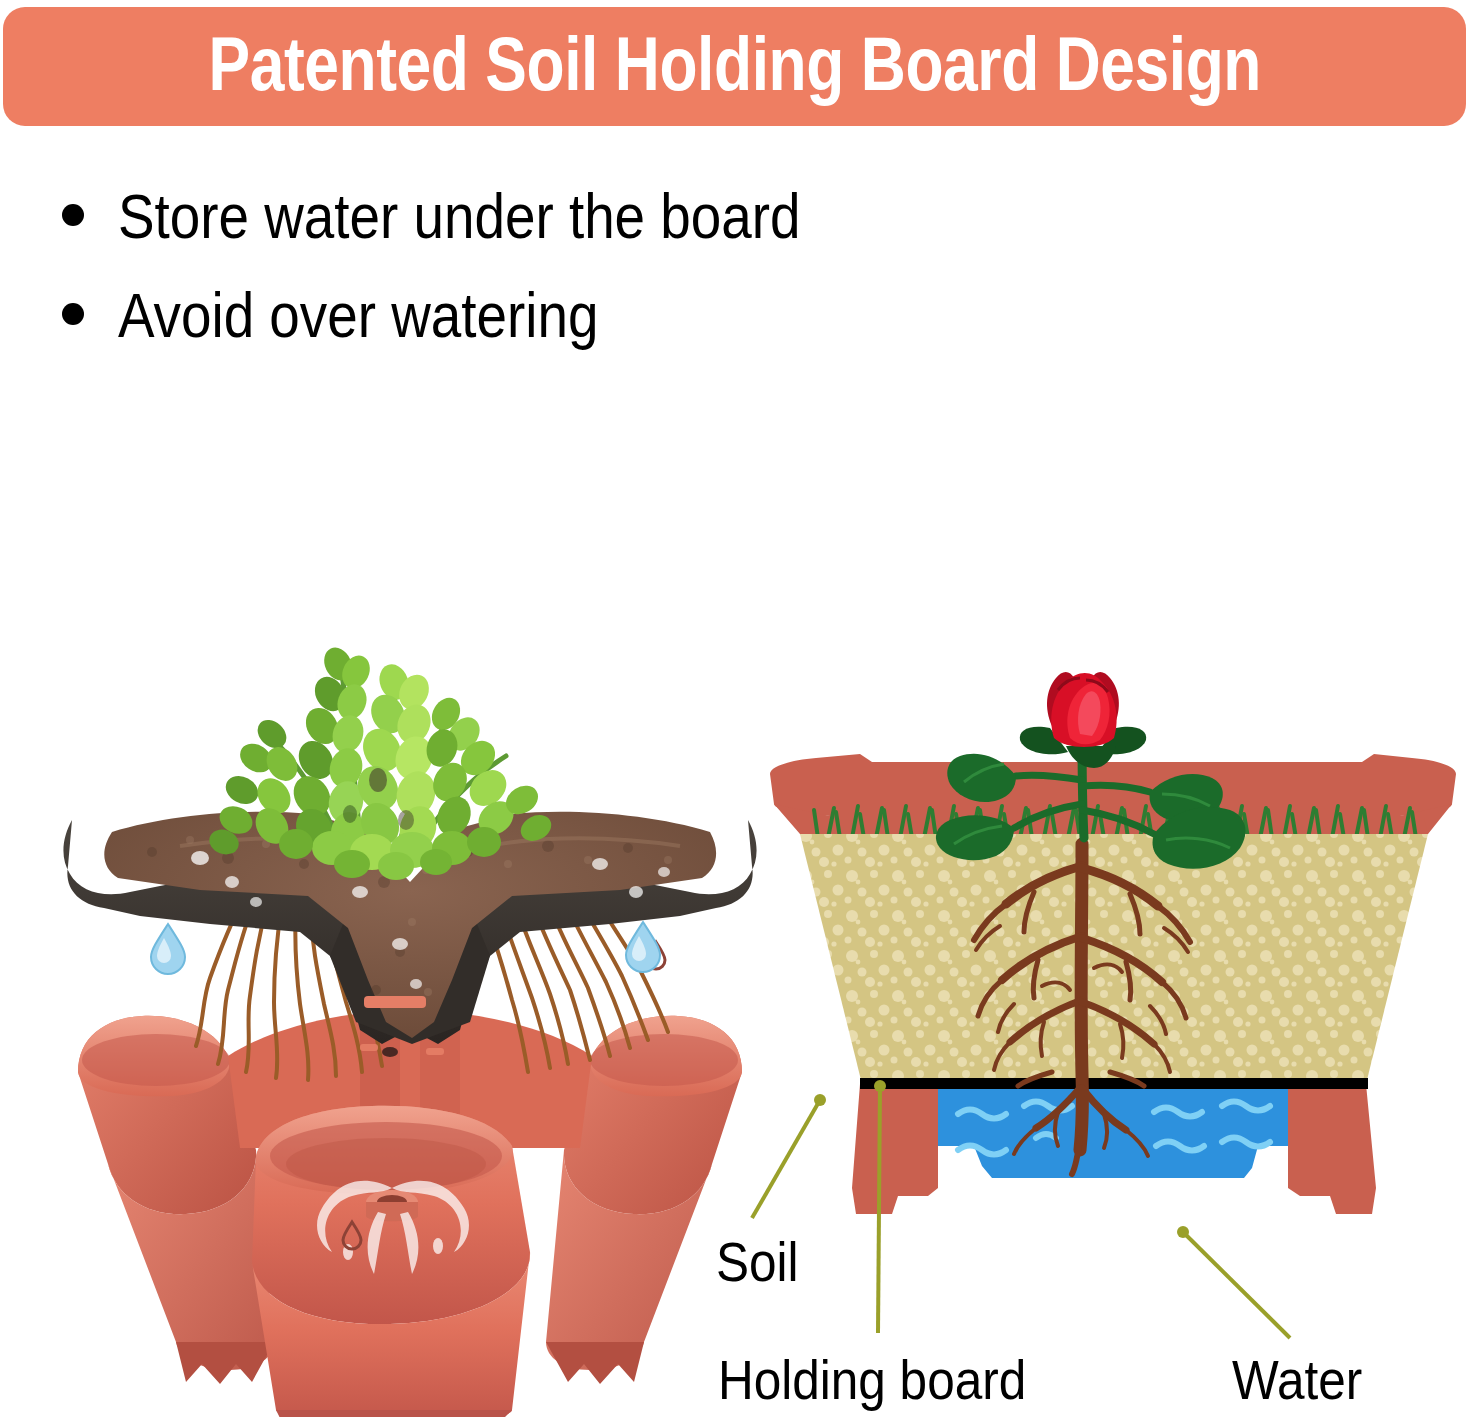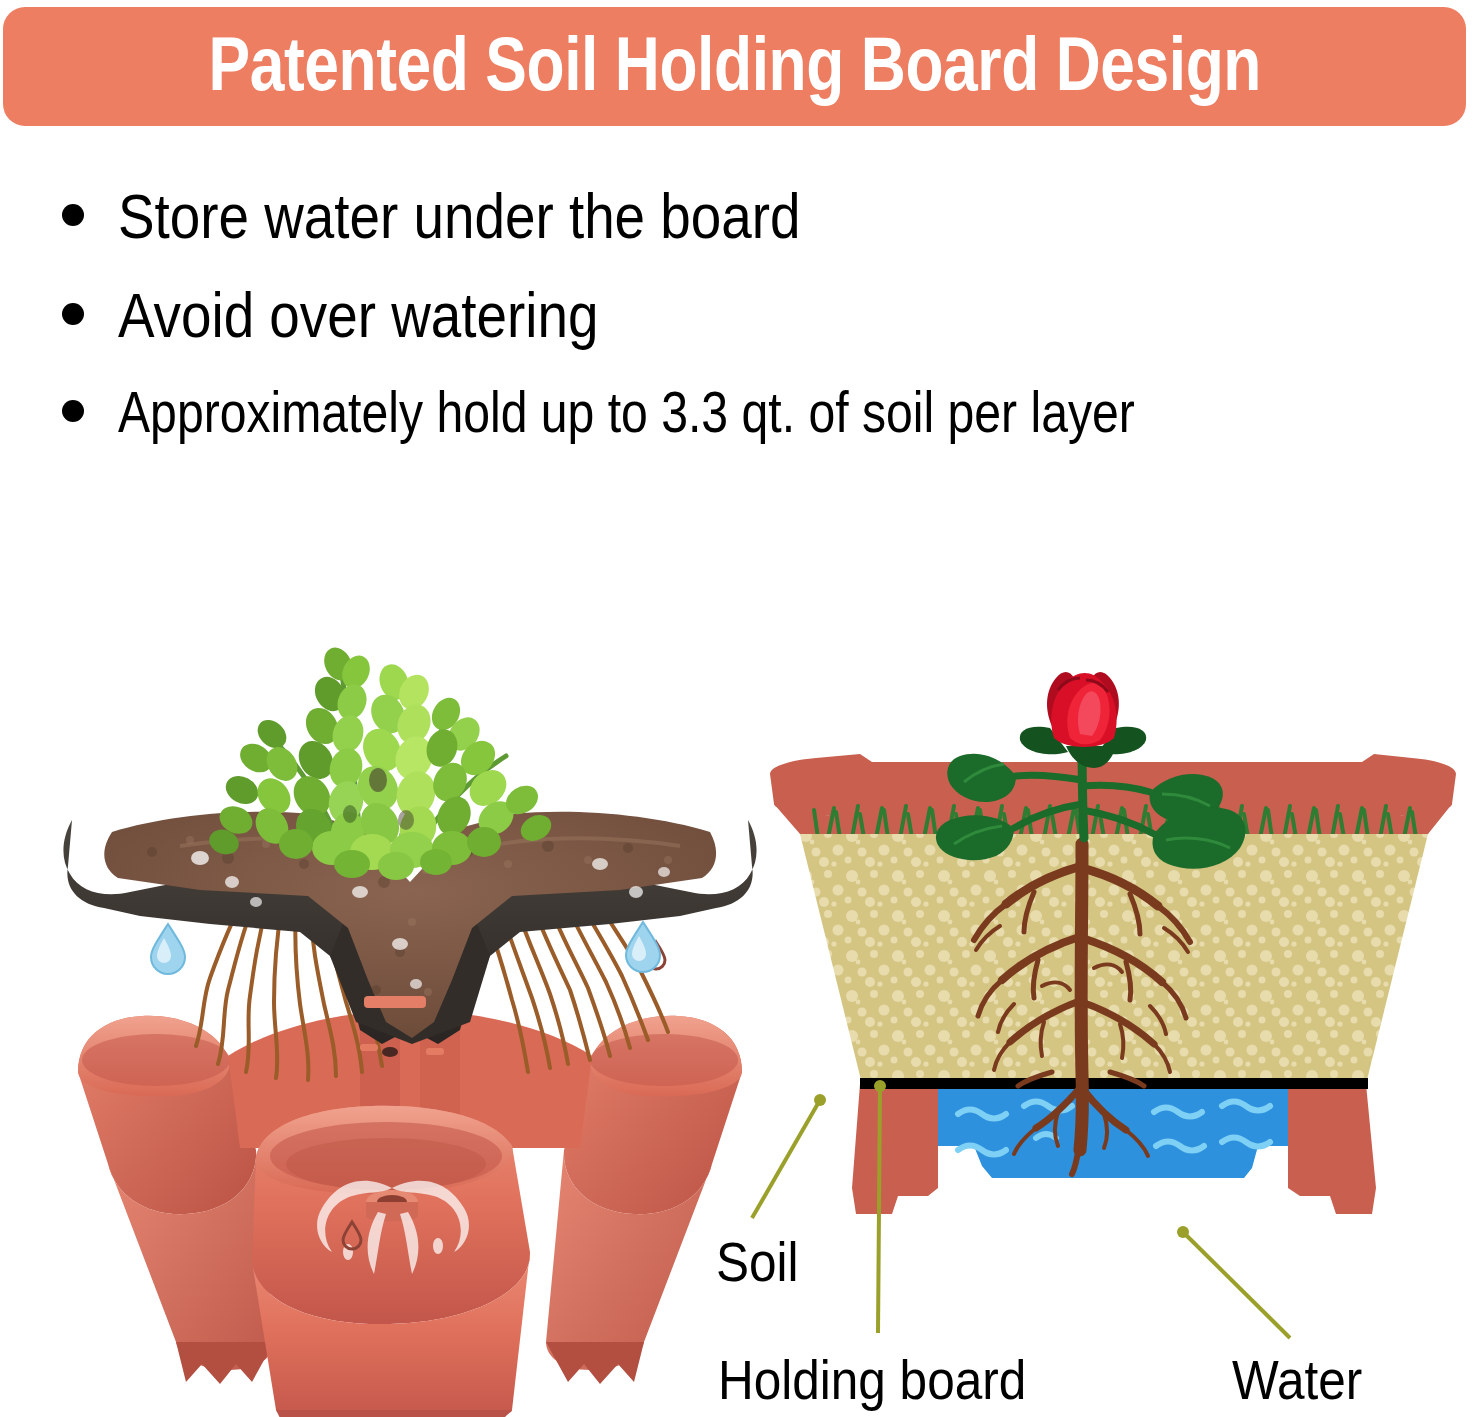--- a/index.html
+++ b/index.html
@@ -116,24 +116,20 @@
     <span class="bullet-dot"></span>
     <span class="bullet-text">Store water under the board</span>
   </div>
 
   <div class="bullet-row size-lg">
     <span class="bullet-dot"></span>
     <span class="bullet-text">Avoid over watering</span>
   </div>
 
 
-  <div class="bullet-row size-sm">
-    <span class="bullet-dot"></span>
-    <span class="bullet-text">Approximately hold up to 3.3 qt. of soil per layer</span>
-  </div>
 
 </div>
 
 <div id="left-photo">
   <svg width="700" height="865" viewBox="0 0 700 865">
     <defs>
       <linearGradient id="lobeGrad" x1="0" y1="0" x2="0" y2="1">
         <stop offset="0%" stop-color="#ea8b75"></stop>
         <stop offset="45%" stop-color="#e0715c"></stop>
         <stop offset="100%" stop-color="#c2564a"></stop>

